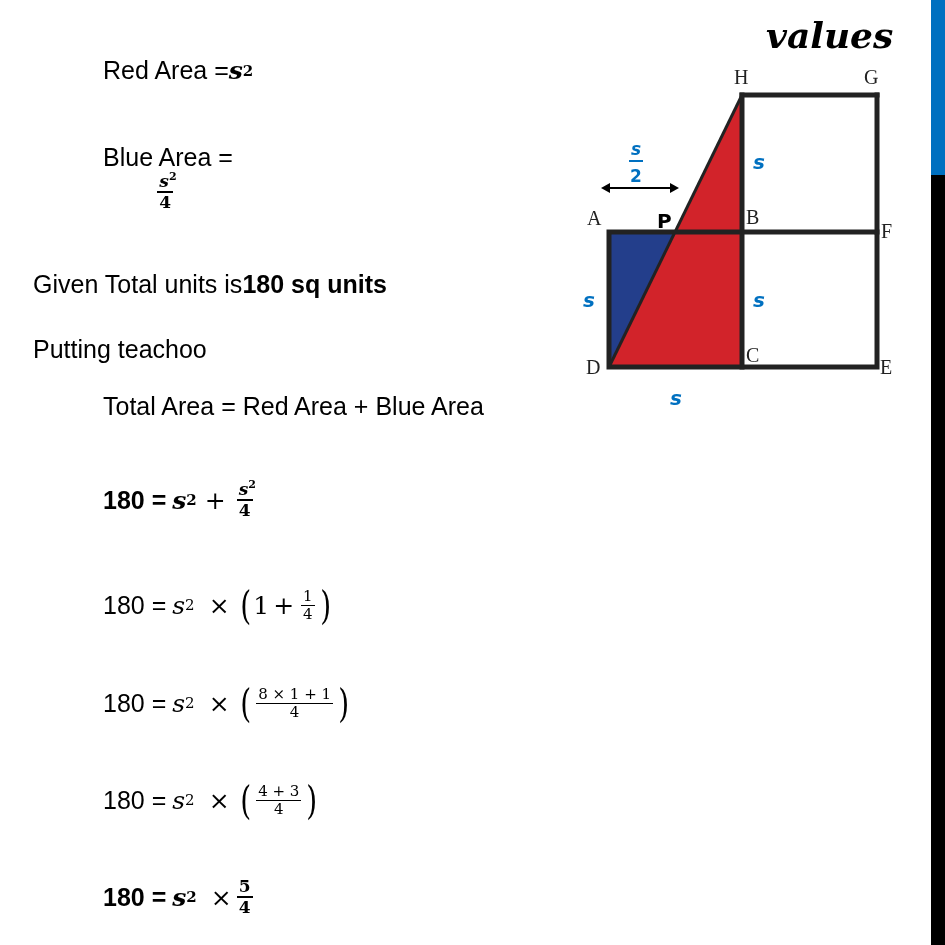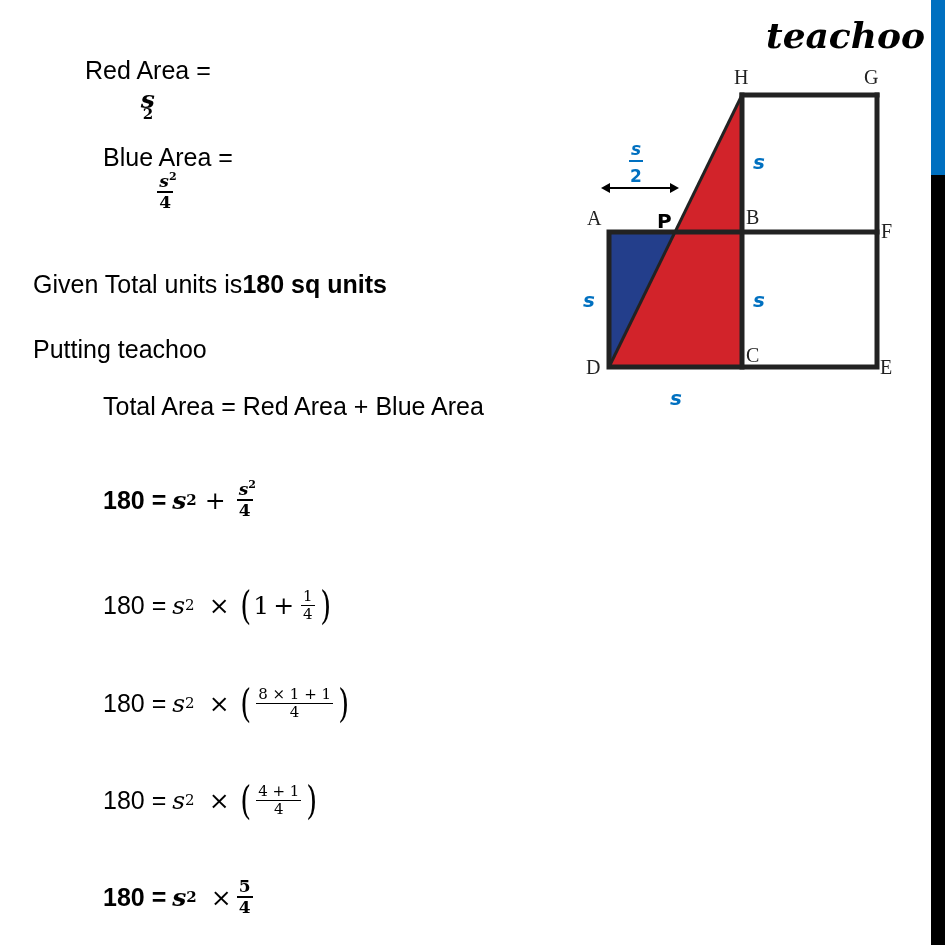--- a/index.html
+++ b/index.html
@@ -28,26 +28,26 @@
     .edge-blue { position:absolute; left:931px; top:0; width:14px; height:175px; background:#0070c0; }
     .edge-black { position:absolute; left:931px; top:175px; width:14px; height:770px; background:#000; }
     .diagram { position:absolute; left:0; top:0; width:945px; height:945px; pointer-events:none; }
     .lbl { font-family:"Liberation Serif", serif; font-size:20px; fill:#222; }
     .slbl { font-family:"DejaVu Sans", sans-serif; font-style:italic; font-weight:bold; font-size:20px; fill:#0070c0; }
     .plbl { font-family:"DejaVu Sans", sans-serif; font-weight:bold; font-size:20px; fill:#000; }
   </style>
 </head>
 <body>
 
-<div class="logo">teachoo</div>
+<div class="logo">values</div>
 
 <div class="edge-blue"></div>
 <div class="edge-black"></div>
 
-<div class="line" style="left:85px; top:56px;flex-direction:column;">
+<div class="line" style="left:103px; top:56px;">
   <span>Red Area = </span>
   <span class="mi b">s</span>
     <sup class="math b">2</sup>
 </div>
 
 <div class="line" style="left:103px; top:143px;flex-direction:column;">
   <span>Blue Area = </span>
   <span class="frac b">
     <span class="num"><span class="mi">s</span><sup class="math" style="font-size:11px">2</sup></span>
     <span class="den math">4</span>
@@ -106,21 +106,21 @@
 </div>
 
 <div class="line" style="left:103px; top:780px;">
   <span>180 = </span>
     <span class="sp"></span>
   <span class="mi">s</span>
     <sup class="math">2</sup>
   <span class="op" style="margin-left:14px">×</span>
   <span class="paren">(</span>
   <span class="frac small">
-    <span class="num math">4 + 1</span>
+    <span class="num math">4 + 3</span>
     <span class="den math" style="border-top-width:1px; align-self:stretch; text-align:center">4</span>
   </span>
   <span class="paren">)</span>
 </div>
 
 <div class="line b" style="left:103px; top:877px;">
   <span>180 = </span>
     <span class="sp"></span>
   <span class="mi">s</span>
     <sup class="math">2</sup>

